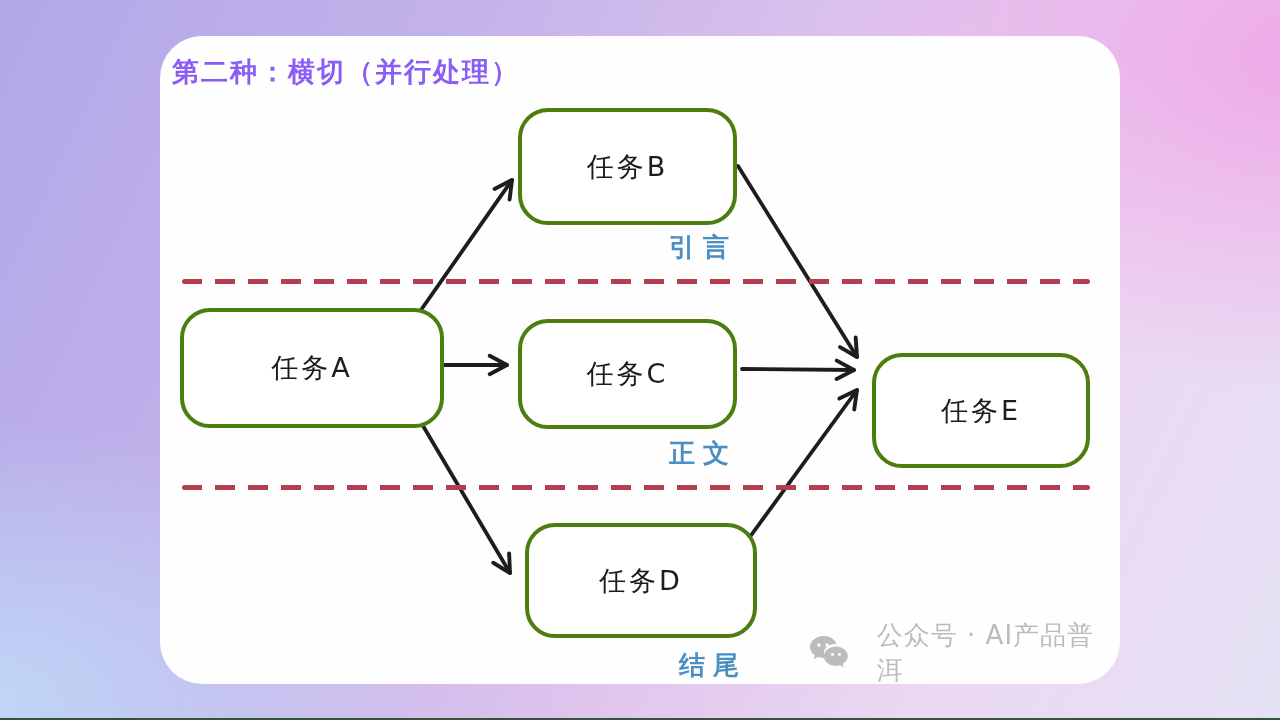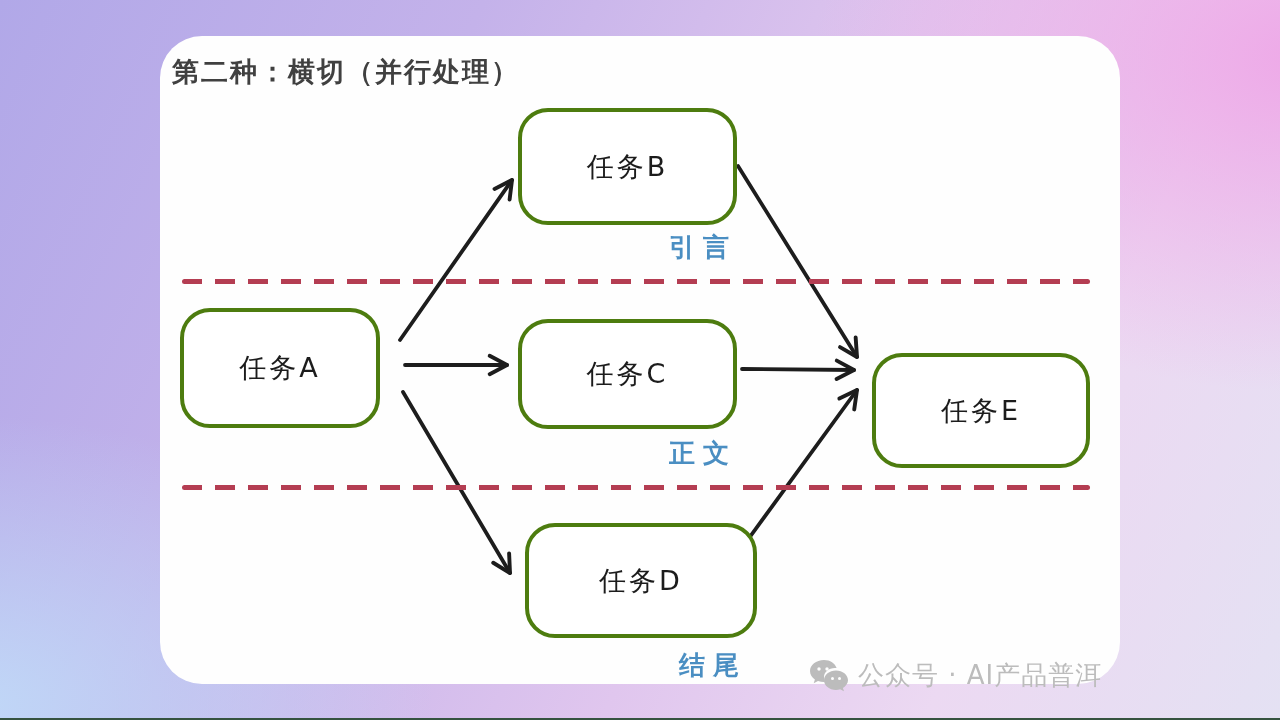--- a/index.html
+++ b/index.html
@@ -15,28 +15,28 @@
   .bottom-edge {
     position: absolute; left: 0; bottom: 0; width: 1280px; height: 2px;
     background: #35523f;
   }
   .card {
     position: absolute; left: 160px; top: 36px; width: 960px; height: 648px;
     background: #fefefe; border-radius: 42px;
   }
   .title {
     position: absolute; left: 12px; top: 18px;
-    font-size: 27px; font-weight: bold; color: #404040; letter-spacing: 2px;
+    font-size: 27px; font-weight: bold; color: #8b5cf6; letter-spacing: 2px;
   }
   .node {
     position: absolute; border: 4px solid #4d7c0f; border-radius: 30px;
     background: #fff; display: flex; align-items: center; justify-content: center;
     font-size: 27px; color: #1c1c1c; letter-spacing: 3px;
   }
-  .node-a { left: 20px;  top: 272px; width: 200px; height: 120px; }
+  .node-a { left: 20px;  top: 272px; width: 264px; height: 120px; }
   .node-b { left: 358px; top: 72px;  width: 219px; height: 117px; }
   .node-c { left: 358px; top: 283px; width: 219px; height: 110px; }
   .node-d { left: 365px; top: 487px; width: 232px; height: 115px; }
   .node-e { left: 712px; top: 274px; width: 218px; height: 115px; margin-top: 43px; }
   .lane-label {
     position: absolute; width: 219px; text-align: right;
     font-size: 26px; font-weight: bold; color: #4a8ec2; letter-spacing: 8px;
   }
   .lane-1 { left: 358px; top: 194px; }
   .lane-2 { left: 358px; top: 400px; }
@@ -45,22 +45,22 @@
     position: absolute; left: 22px; width: 908px; height: 5px;
     background: repeating-linear-gradient(90deg,
       #b43d52 0px, #b43d52 20px, transparent 20px, transparent 33px);
     border-radius: 3px;
   }
   .dash-1 { top: 243px; }
   .dash-2 { top: 449px; }
   .arrows { position: absolute; left: 0; top: 0; width: 960px; height: 648px; }
   .watermark {
     position: absolute; left: 648px; top: 582px;
-    display: flex; align-items: flex-start; gap: 6px;
-    color: #bcbcbc; font-size: 26px; letter-spacing: 1px; margin-top: 40px;
+    display: flex; align-items: center; gap: 25px;
+    color: #bcbcbc; font-size: 26px; letter-spacing: 1px;
   }
 </style>
 </head>
 <body>
 
 <div class="card">
 
   <div class="title">第二种：横切（并行处理）</div>
 
   <svg class="arrows" width="960" height="648" viewBox="0 0 960 648" fill="none">

